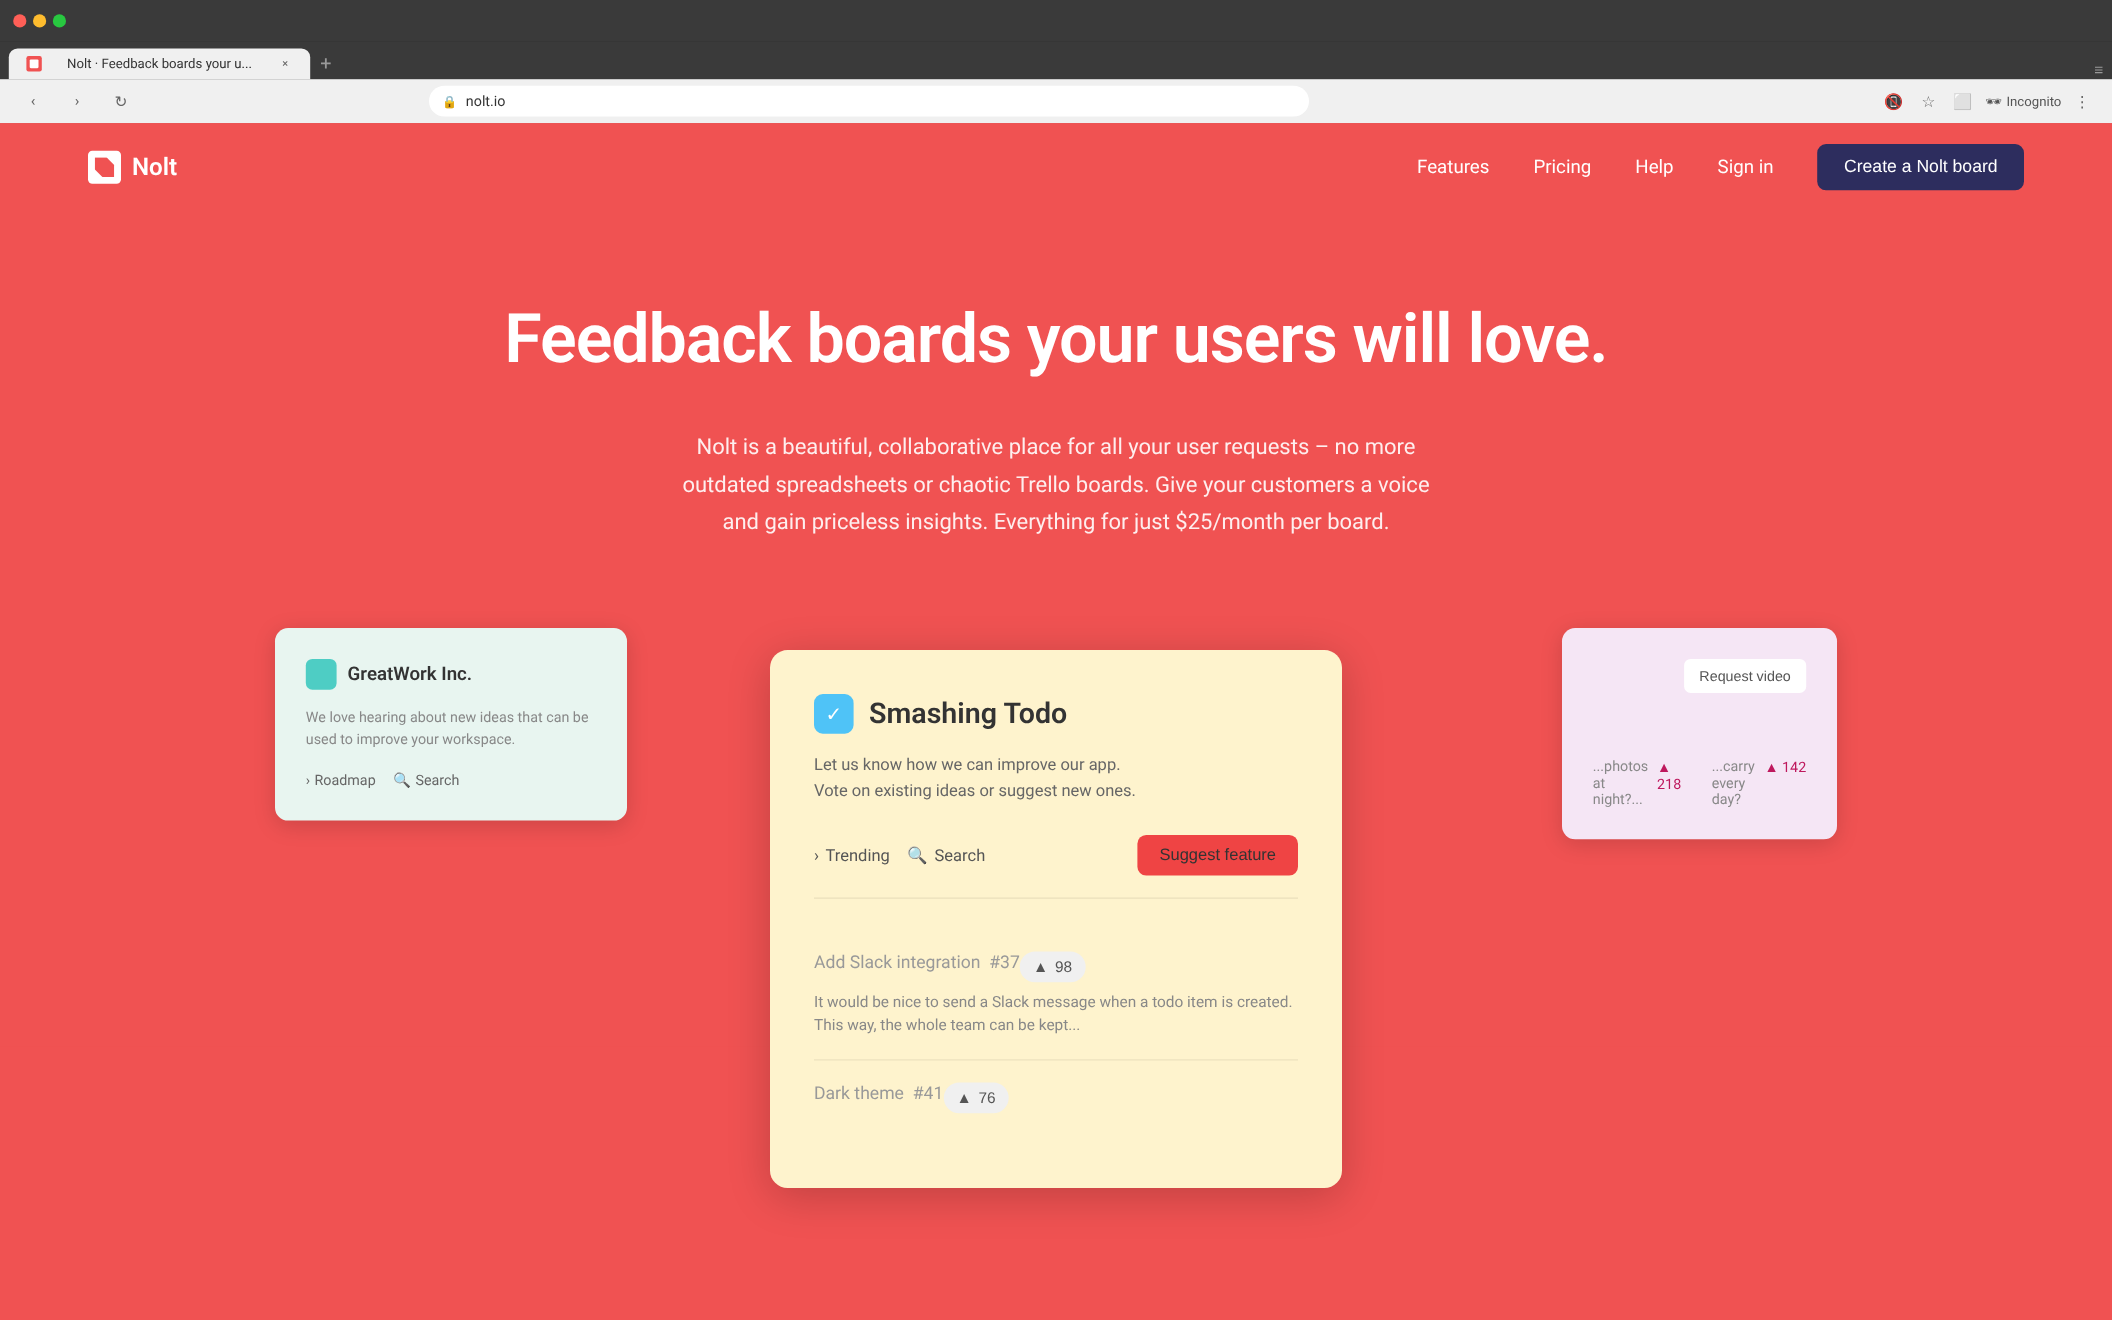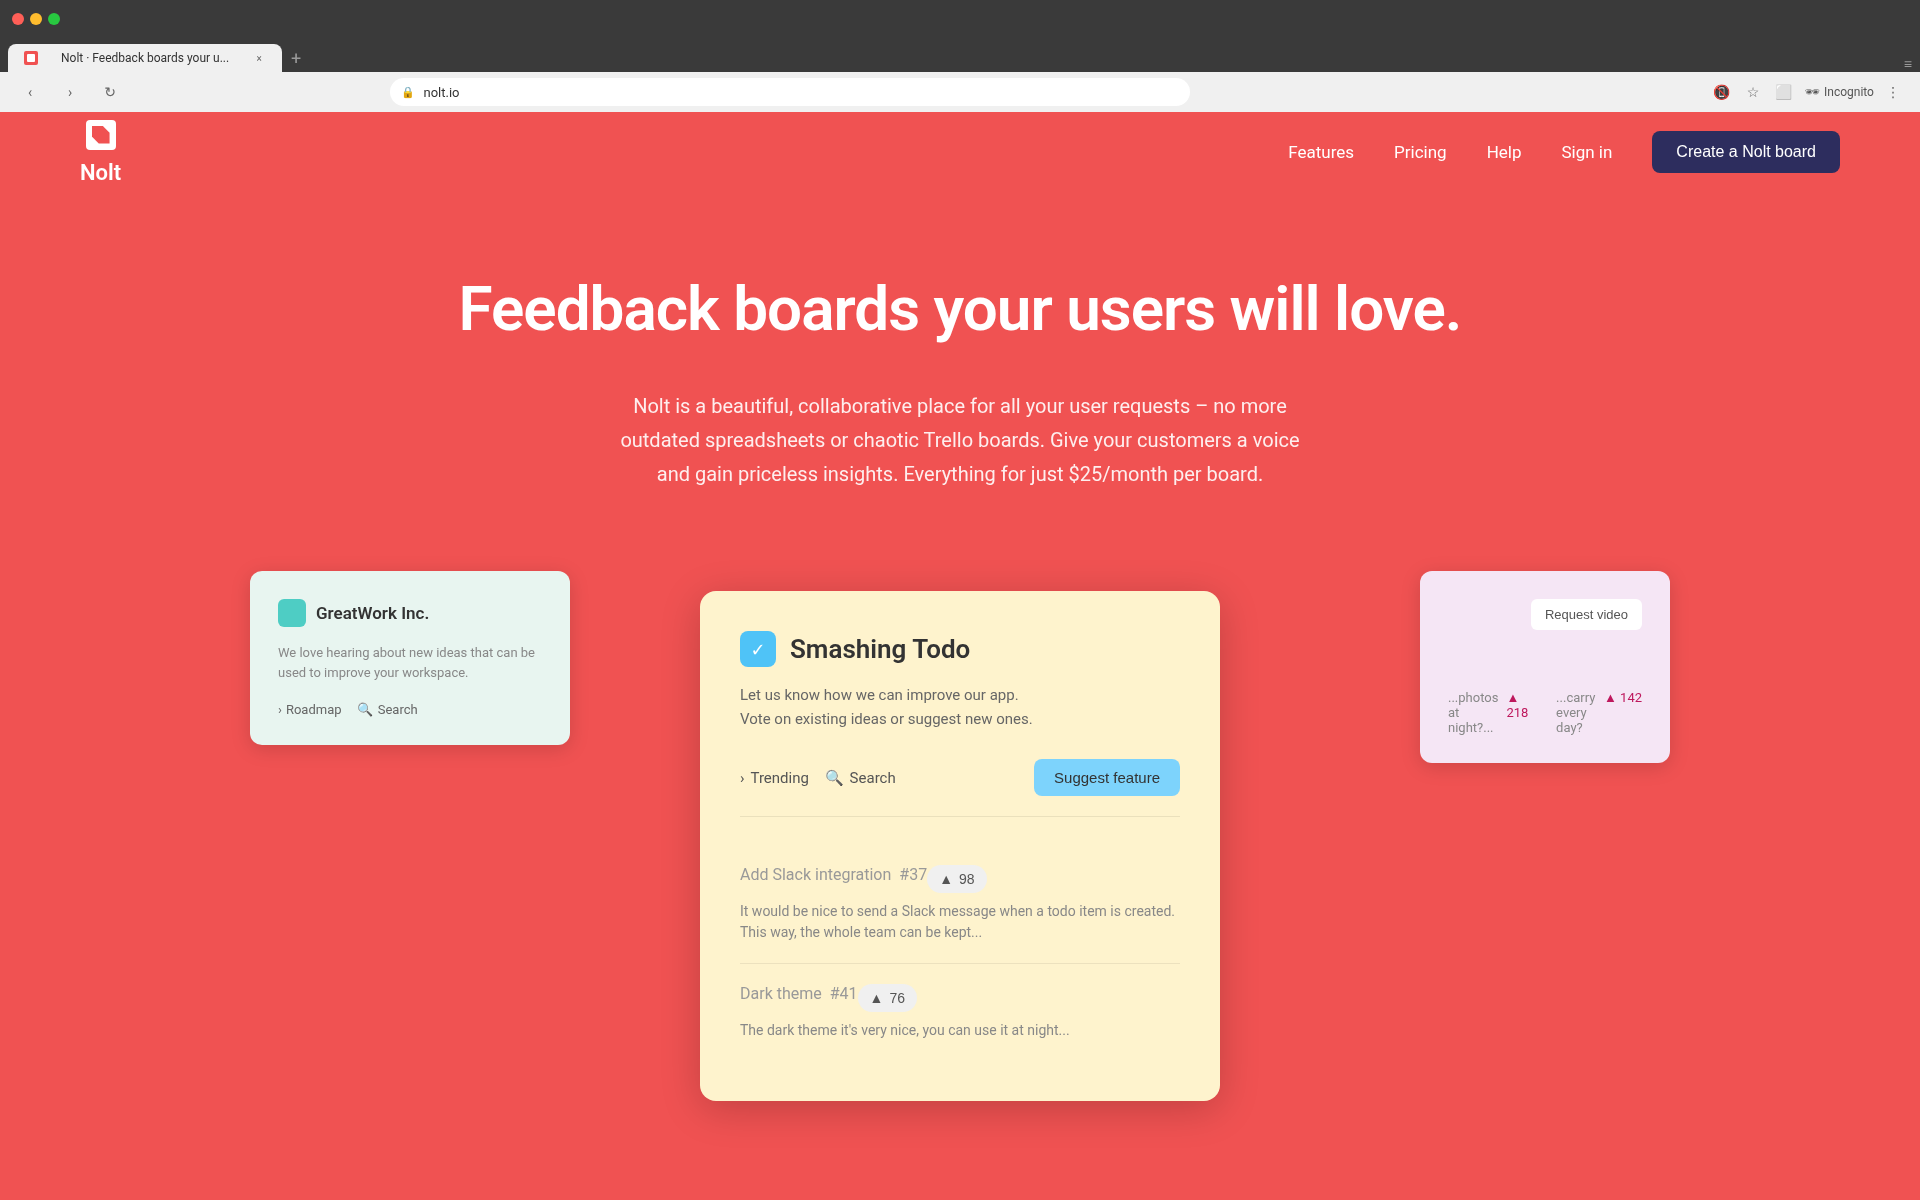--- a/index.html
+++ b/index.html
@@ -180,21 +180,20 @@
       height: 80px;
     }
 
     .nav-logo {
       display: flex;
       align-items: center;
       gap: 10px;
       color: white;
       font-size: 22px;
       font-weight: 600;
-      flex-direction: column;
     }
 
     .logo-icon {
       width: 30px;
       height: 30px;
       background: white;
       border-radius: 4px;
       display: flex;
       align-items: center;
       justify-content: center;
@@ -382,21 +381,21 @@
       display: flex;
       align-items: center;
       gap: 6px;
       font-size: 15px;
       color: #555;
       cursor: pointer;
     }
 
     .action-suggest {
       margin-left: auto;
-      background: #7dd3fc;
+      background: #ef4444;
       color: #333;
       border: none;
       padding: 10px 20px;
       border-radius: 8px;
       font-size: 15px;
       font-weight: 500;
       cursor: pointer;
     }
 
     .feature-item {
@@ -632,21 +631,20 @@
         <div class="feature-header">
           <div class="feature-title">
             <span>Dark theme</span>
             <span style="color:#999;font-weight:400;margin-left:4px;">#41</span>
           </div>
           <button class="vote-btn">
             <span>▲</span>
             <span>76</span>
           </button>
         </div>
-        <p class="feature-desc">The dark theme it's very nice, you can use it at night...</p>
       </div>
     </div>
 
     <div class="card-right">
       <div class="card-right-action">
         <button class="request-video-btn">Request video</button>
       </div>
       <div class="card-right-items">
         <div class="right-item">
           <span class="right-item-text">...photos at night?...</span>

